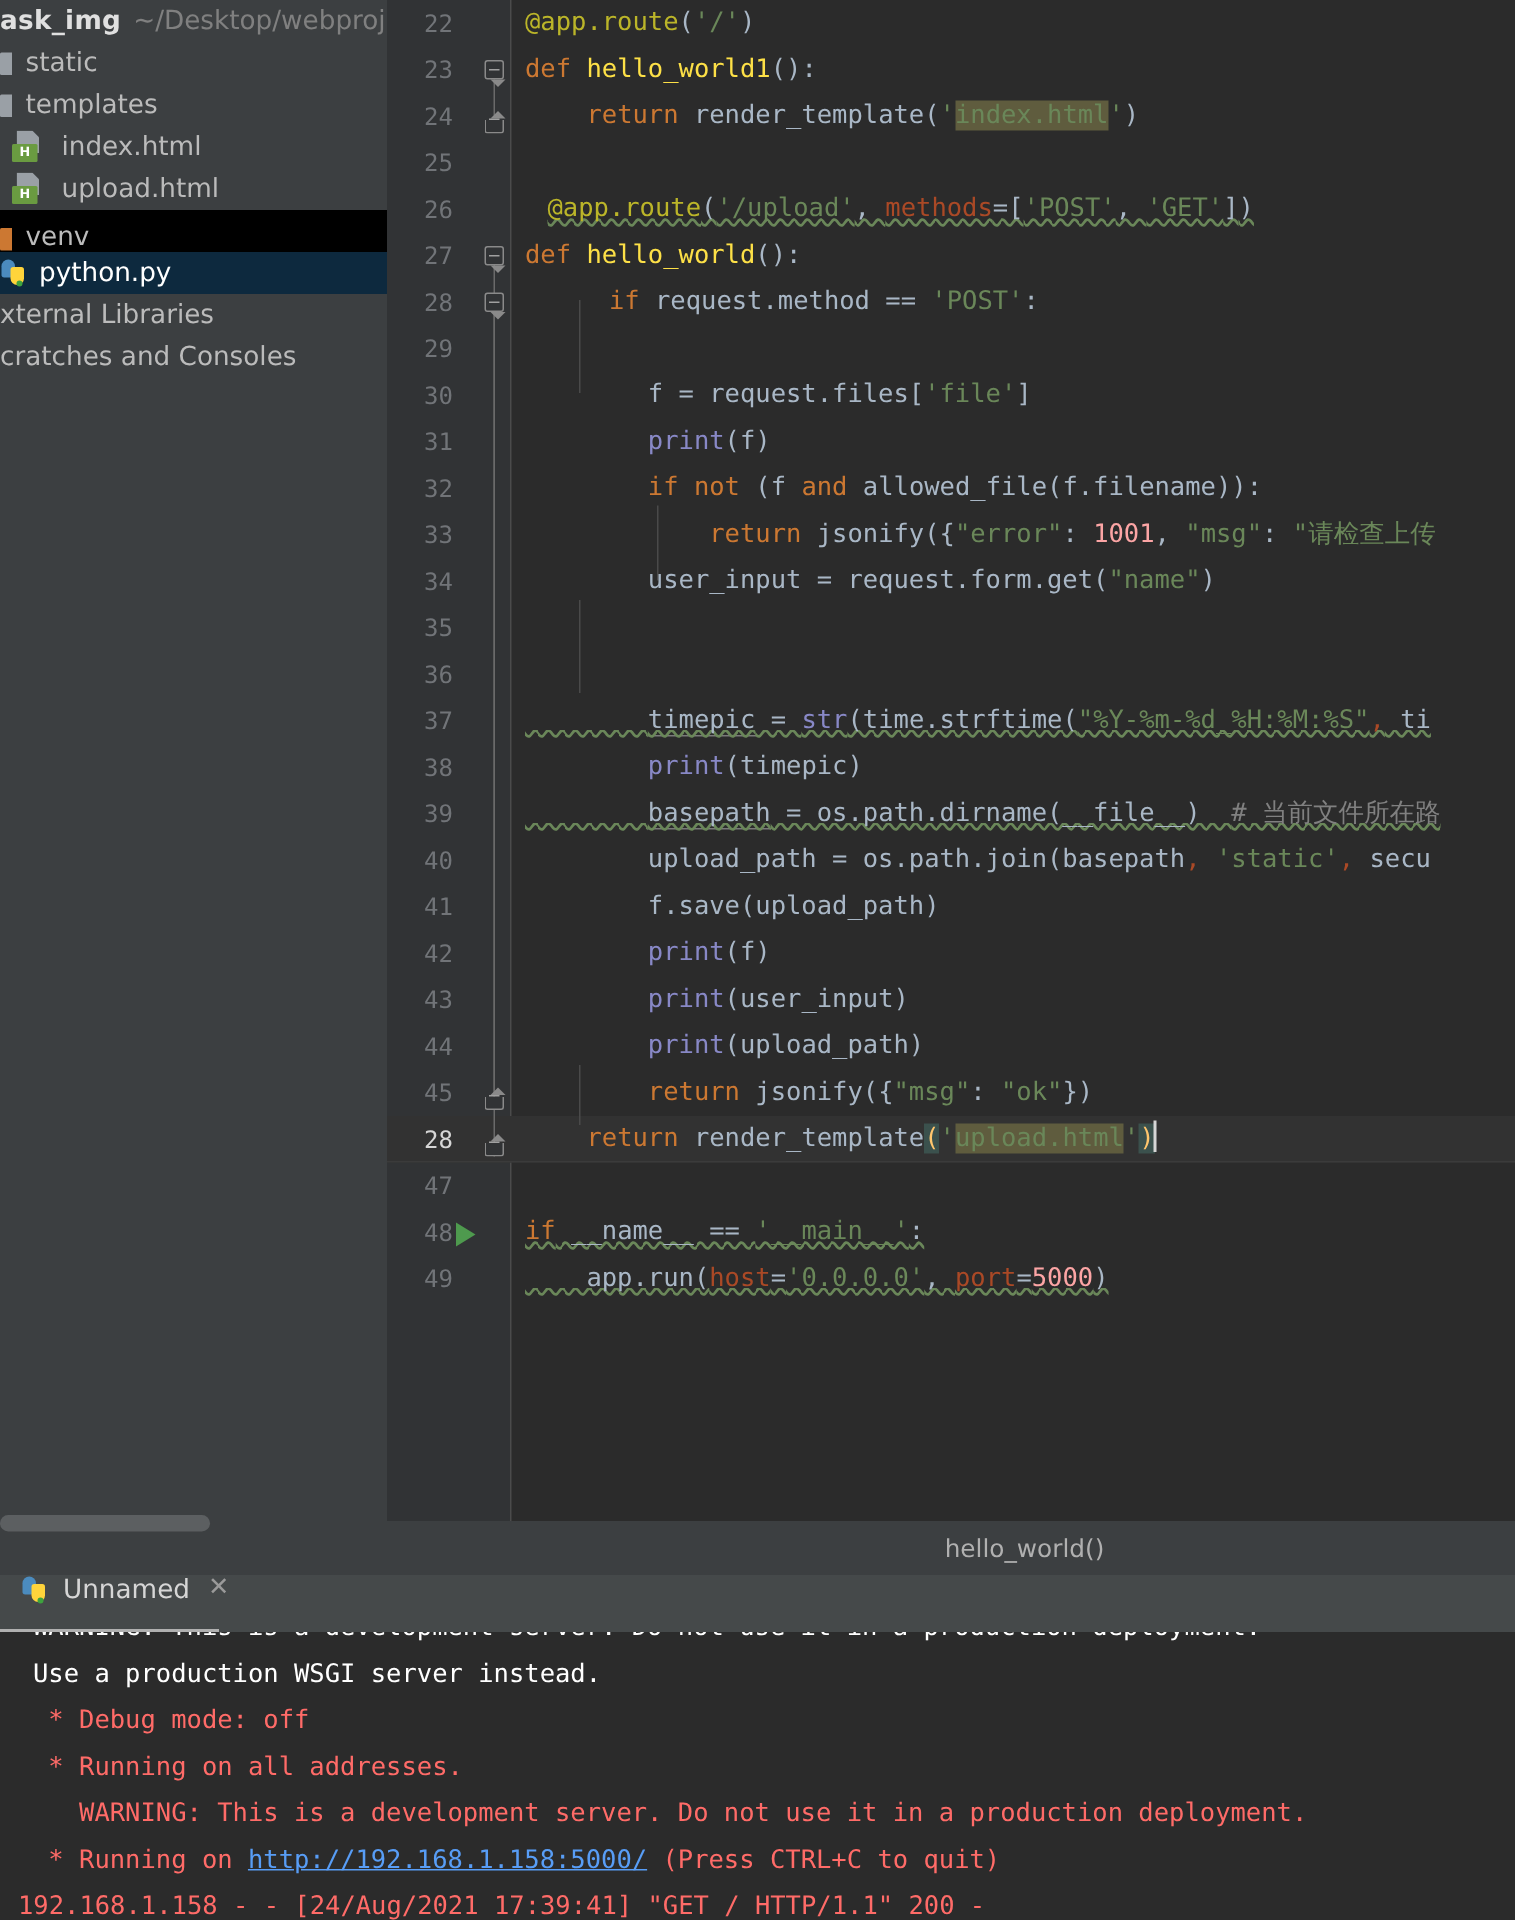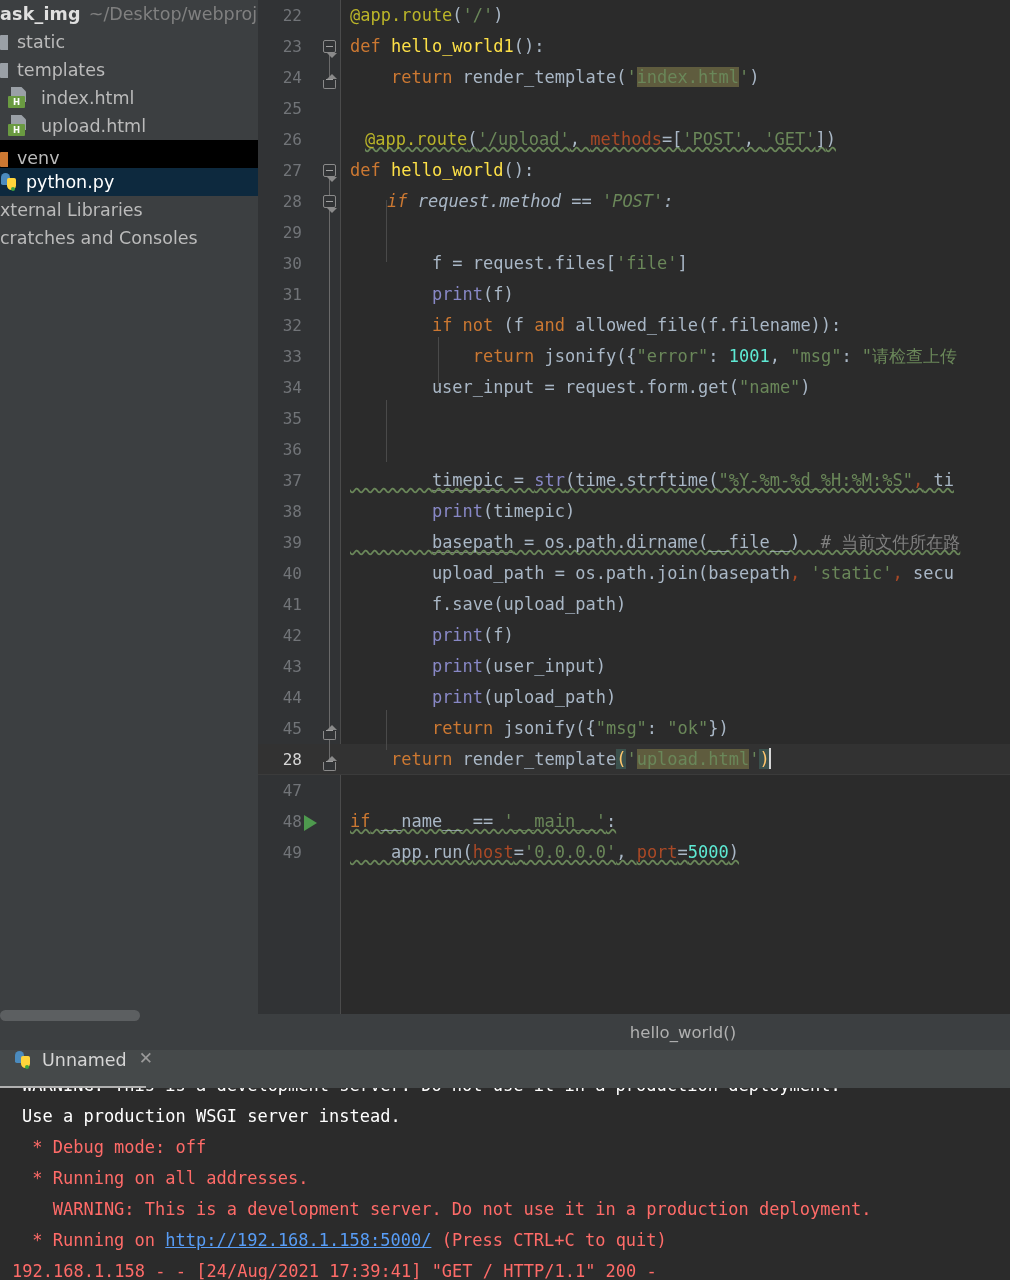--- a/index.html
+++ b/index.html
@@ -109,21 +109,21 @@
           border-top:8px solid transparent; border-bottom:8px solid transparent;
           border-left:13px solid #4e9a4e; }
 
   
   .iguide { position:absolute; width:1px; background:#4a4a4a; }
 
   
   .t-def  { color:#cc7832; }      
   .t-fn   { color:#fde047;margin-top:21px; }      
   .t-str  { color:#6a8759; }      
-  .t-num  { color:#5eead4; }      
+  .t-num  { color:#fca5a5; }      
   .t-dec  { color:#bbb529; }      
   .t-bi   { color:#8888c6; }      
   .t-cmt  { color:#808080; }
   .t-kwarg{ color:#aa4926; }      
   .t-paren{ color:#a9b7c6; }
   .t-match{ background:#3b514d; color:#ffc66d; } 
 
   .hl-ident { background:#5f5c3e; }  
   .sq { text-decoration: underline wavy #6a8759; text-decoration-skip-ink:none; }
   .sq-u { border-bottom:1px solid #7a7a7a; }
@@ -291,21 +291,21 @@
         <div class="codetext" style="top:31px; left:9px;"><span class="t-def">def </span><span class="t-fn">hello_world1</span>():</div>
 
         <div class="codetext" style="top:62px; left:9px;">    <span class="t-def">return</span> render_template(<span class="t-str">'</span><span class="t-str hl-ident">index.html</span><span class="t-str">'</span>)</div>
 
         <div class="codetext" style="top:93px; left:9px;"> </div>
 
         <div class="codetext sq" style="top:124px; left:24px;"><span class="t-dec">@app.route</span><span class="t-paren">(</span><span class="t-str">'/upload'</span>, <span class="t-kwarg">methods</span>=[<span class="t-str">'POST'</span>, <span class="t-str">'GET'</span>]<span class="t-paren">)</span></div>
 
         <div class="codetext" style="top:155px; left:9px;"><span class="t-def">def </span><span class="t-fn">hello_world</span>():</div>
 
-        <div class="codetext" style="top:186px; left:5px;font-style:italic;">    <span class="t-def">if</span> request.method == <span class="t-str">'POST'</span>:</div>
+        <div class="codetext" style="top:186px; left:24px;">    <span class="t-def">if</span> request.method == <span class="t-str">'POST'</span>:</div>
 
         <div class="codetext" style="top:217px; left:9px;"> </div>
 
         <div class="codetext" style="top:248px; left:9px;">        f = request.files[<span class="t-str">'file'</span>]</div>
 
         <div class="codetext" style="top:279px; left:9px;">        <span class="t-bi">print</span>(f)</div>
 
         <div class="codetext" style="top:310px; left:9px;">        <span class="t-def">if not</span> (f <span class="t-def">and</span> allowed_file(f.filename)):</div>
 
         <div class="codetext" style="top:341px; left:9px;">            <span class="t-def">return</span> jsonify({<span class="t-str">"error"</span>: <span class="t-num">1001</span>, <span class="t-str">"msg"</span>: <span class="t-str">"请检查上传</span></div>

